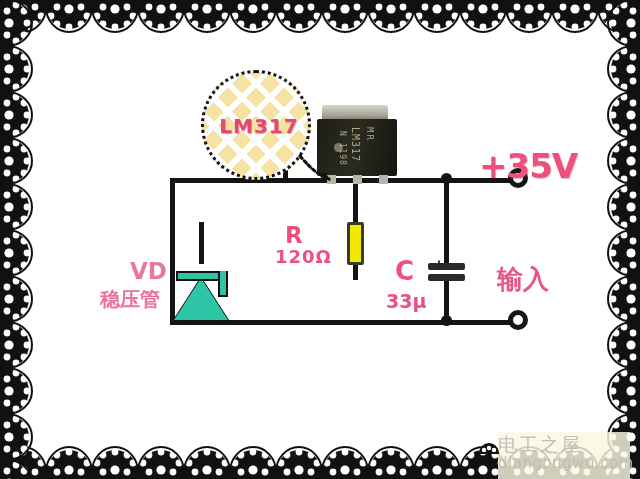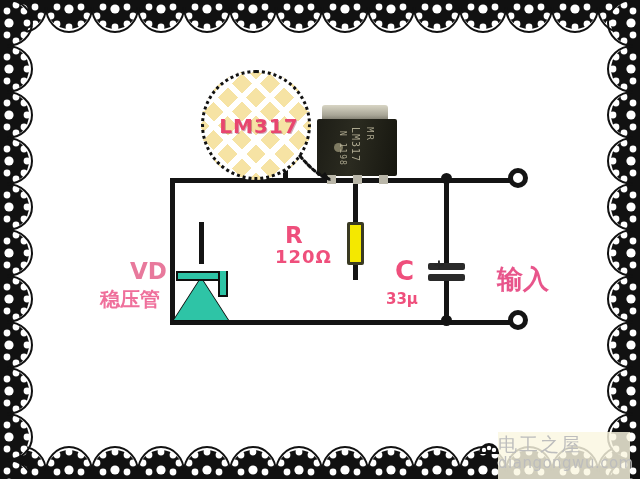--- a/index.html
+++ b/index.html
@@ -224,21 +224,21 @@
     letter-spacing: 1px;
   }
   .lbl-c {
     left: 353px; top: 222px;
     font-family: "DejaVu Sans", sans-serif;
     font-size: 26px;
   }
   .lbl-c-val {
     left: 344px; top: 256px;
     font-family: "DejaVu Sans", sans-serif;
-    font-size: 15px;
+    font-size: 19px;
   }
   .lbl-vd {
     left: 88px; top: 224px;
     font-family: "DejaVu Sans", sans-serif;
     font-size: 23px;
     color: #e8799c;
     text-align: center;
   }
   .lbl-vd-cn {
     left: 58px; top: 252px;
@@ -435,20 +435,21 @@
     <div class="terminal" style="left:466px; top:276px;"></div>
 
     <div class="bubble">
       <div class="bubble-label">LM317</div>
     </div>
     <svg class="bubble-tail" viewBox="0 0 34 30">
       <path d="M2 2 C14 16, 22 22, 31 25" fill="none" stroke="#111" stroke-width="3" stroke-dasharray="3 3" stroke-linecap="round"></path>
       <path d="M33 27 L22 23 L27 18 Z" fill="#111"></path>
     </svg>
 
+    <div class="lbl lbl-volt">+35V</div>
     <div class="lbl lbl-r">R</div>
     <div class="lbl lbl-r-val">120Ω</div>
     <div class="lbl lbl-c">C</div>
     <div class="lbl lbl-c-val">33μ</div>
     <div class="lbl lbl-vd">VD</div>
     <div class="lbl lbl-input">输入</div>
     <div class="lbl lbl-vd-cn">稳压管</div>
 
   </div>
 

